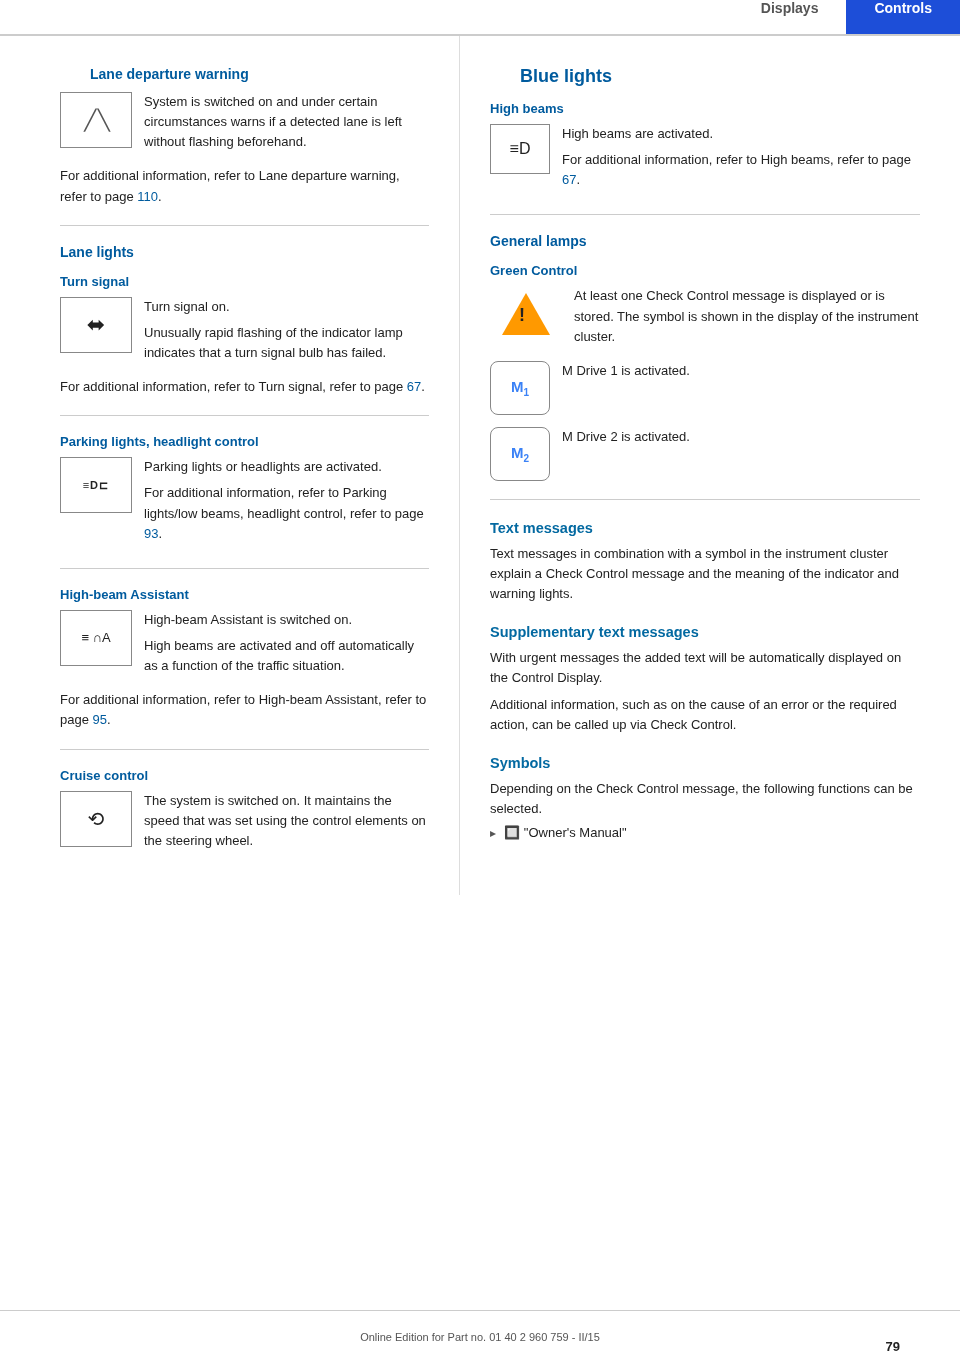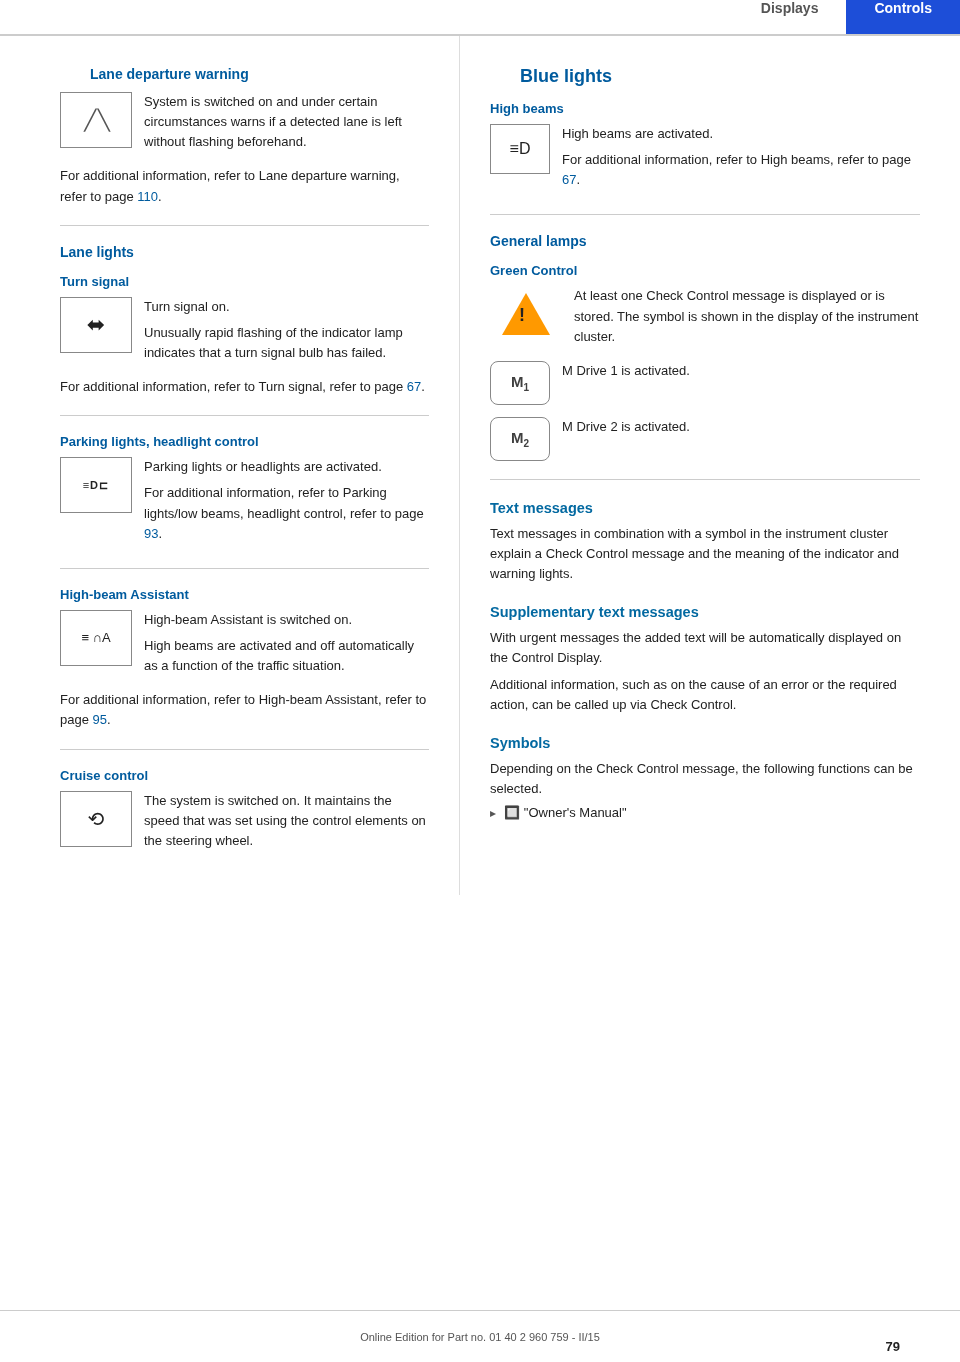--- a/index.html
+++ b/index.html
@@ -143,31 +143,31 @@
       left: -7px;
       font-weight: bold;
       font-size: 18px;
       color: #222;
     }
 
     
     .m-drive-box {
       width: 60px;
       min-width: 60px;
-      height: 44px;
+      height: 54px;
       border: 1.5px solid #888;
       border-radius: 8px;
       display: flex;
       align-items: center;
       justify-content: center;
       margin-right: 12px;
       flex-shrink: 0;
       font-size: 15px;
       font-weight: bold;
-      color: #404040;
+      color: #3b82f6;
     }
 
     
     .blue-bold-heading {
       font-size: 14.5px;
       font-weight: bold;
       color: #0369a1;
       margin-top: 20px;
       margin-bottom: 8px;
     }

